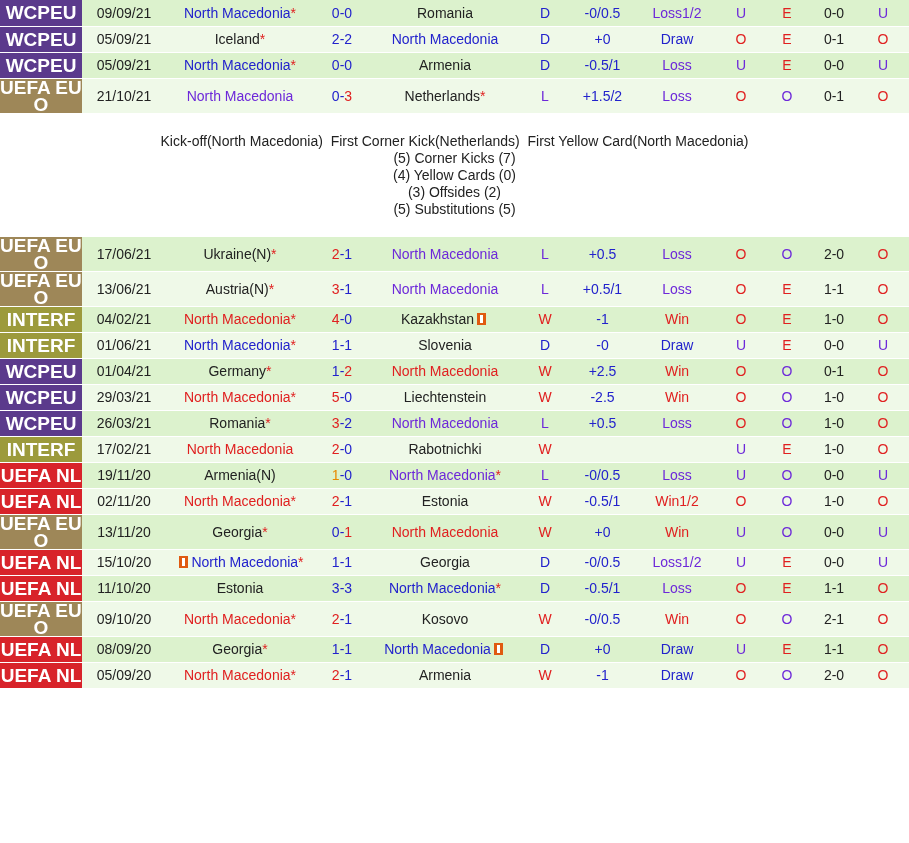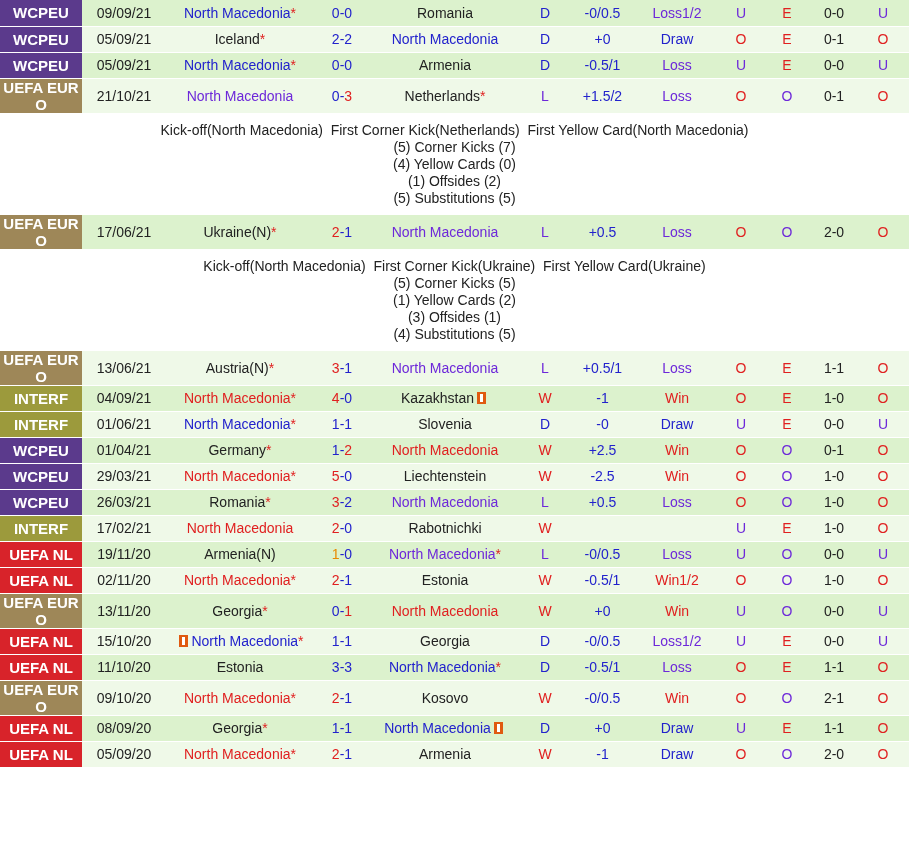--- a/index.html
+++ b/index.html
@@ -2,23 +2,23 @@
 <html><head>
 <meta charset="utf-8">
 <style>
   body { margin:0; padding:0; background:#ffffff; width:909px; font-family:"Liberation Sans", sans-serif; font-size:14px; }
   table { border-collapse:collapse; width:909px; table-layout:fixed; }
   td { padding:0; text-align:center; white-space:nowrap; overflow:hidden; }
   tr.m { height:26px; }
   tr.m.tall { height:25px; }
   tr.m.odd td.c { background:#dcf2cd; }
   tr.m.even td.c { background:#eff9e8; }
-  td.lg { color:#fff; font-weight:bold; font-size:15px; line-height:17px; border-bottom:1px solid #fff; }
+  td.lg { color:#fff; font-weight:bold; font-size:19px; line-height:17px; border-bottom:1px solid #fff; }
   td.c { border-bottom:1px solid #fff; }
-  tr.detail td { background:#fff; font-family:"Liberation Sans", sans-serif; font-size:14px; line-height:17px; color:#222; padding:8px 0; }
+  tr.detail td { background:#fff; font-family:"Liberation Sans", sans-serif; font-size:14px; line-height:17px; color:#222; padding:19px 0; }
   .lg-WCPEU { background:#5b3a8c; }
   .lg-EURO { background:#9e8758; }
   .lg-INTERF { background:#9c9a3c;text-align:center; }
   .lg-NL { background:#d8232a; }
   .blue { color:#2222cc; }
   .red { color:#e02020; }
   .green { color:#6d28d9; }
   .dark { color:#222; }
   .orange { color:#e88a00; }
   .star { color:#e02020; }
@@ -98,64 +98,55 @@
         <td class="c red">O</td>
         <td class="c green">O</td>
         <td class="c dark">0-1</td>
         <td class="c red">O</td>
       </tr>
       <tr class="detail">
         <td colspan="12">
           <div style="white-space:pre">Kick-off(North Macedonia)  First Corner Kick(Netherlands)  First Yellow Card(North Macedonia)</div>
           <div style="white-space:pre">(5) Corner Kicks (7)</div>
           <div style="white-space:pre">(4) Yellow Cards (0)</div>
-          <div style="white-space:pre">(1) Offsides (2)</div>
+          <div style="white-space:pre">(3) Offsides (2)</div>
           <div style="white-space:pre">(5) Substitutions (5)</div>
         </td>
       </tr>
       <tr class="m odd tall">
         <td class="lg lg-EURO">UEFA EUR<br>O</td>
         <td class="c dark">17/06/21</td>
         <td class="c"><span class="dark">Ukraine(N)</span><span class="star">*</span></td>
         <td class="c"><span class="red">2</span><span class="blue">-</span><span class="blue">1</span></td>
         <td class="c"><span class="green">North Macedonia</span><span class="star"></span></td>
         <td class="c green">L</td>
         <td class="c blue">+0.5</td>
         <td class="c green">Loss</td>
         <td class="c red">O</td>
         <td class="c green">O</td>
         <td class="c dark">2-0</td>
         <td class="c red">O</td>
       </tr>
-      <tr class="detail">
-        <td colspan="12">
-          <div style="white-space:pre">Kick-off(North Macedonia)  First Corner Kick(Ukraine)  First Yellow Card(Ukraine)</div>
-          <div style="white-space:pre">(5) Corner Kicks (5)</div>
-          <div style="white-space:pre">(1) Yellow Cards (2)</div>
-          <div style="white-space:pre">(3) Offsides (1)</div>
-          <div style="white-space:pre">(4) Substitutions (5)</div>
-        </td>
-      </tr>
       <tr class="m even tall">
         <td class="lg lg-EURO">UEFA EUR<br>O</td>
         <td class="c dark">13/06/21</td>
         <td class="c"><span class="dark">Austria(N)</span><span class="star">*</span></td>
         <td class="c"><span class="red">3</span><span class="blue">-</span><span class="blue">1</span></td>
         <td class="c"><span class="green">North Macedonia</span><span class="star"></span></td>
         <td class="c green">L</td>
         <td class="c blue">+0.5/1</td>
         <td class="c green">Loss</td>
         <td class="c red">O</td>
         <td class="c red">E</td>
         <td class="c dark">1-1</td>
         <td class="c red">O</td>
       </tr>
       <tr class="m odd">
         <td class="lg lg-INTERF">INTERF</td>
-        <td class="c dark">04/09/21</td>
+        <td class="c dark">04/02/21</td>
         <td class="c"><span class="red">North Macedonia</span><span class="star">*</span></td>
         <td class="c"><span class="red">4</span><span class="blue">-</span><span class="blue">0</span></td>
         <td class="c"><span class="dark">Kazakhstan</span><span class="star"></span><span class="rc"></span></td>
         <td class="c red">W</td>
         <td class="c blue">-1</td>
         <td class="c red">Win</td>
         <td class="c red">O</td>
         <td class="c red">E</td>
         <td class="c dark">1-0</td>
         <td class="c red">O</td>

